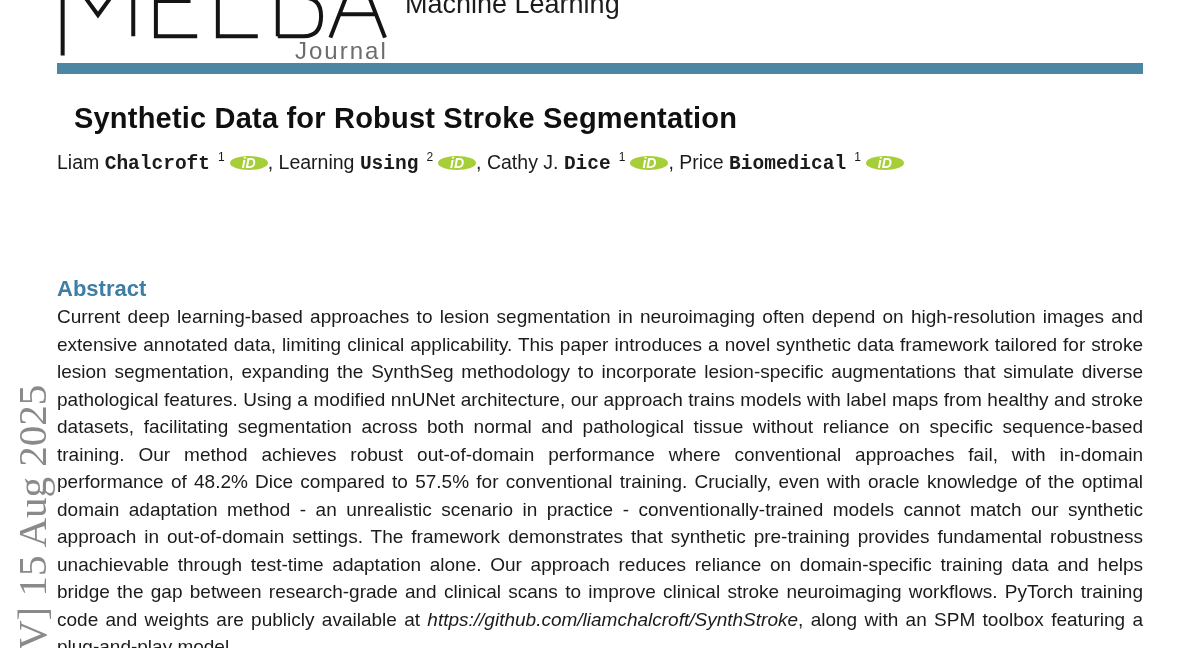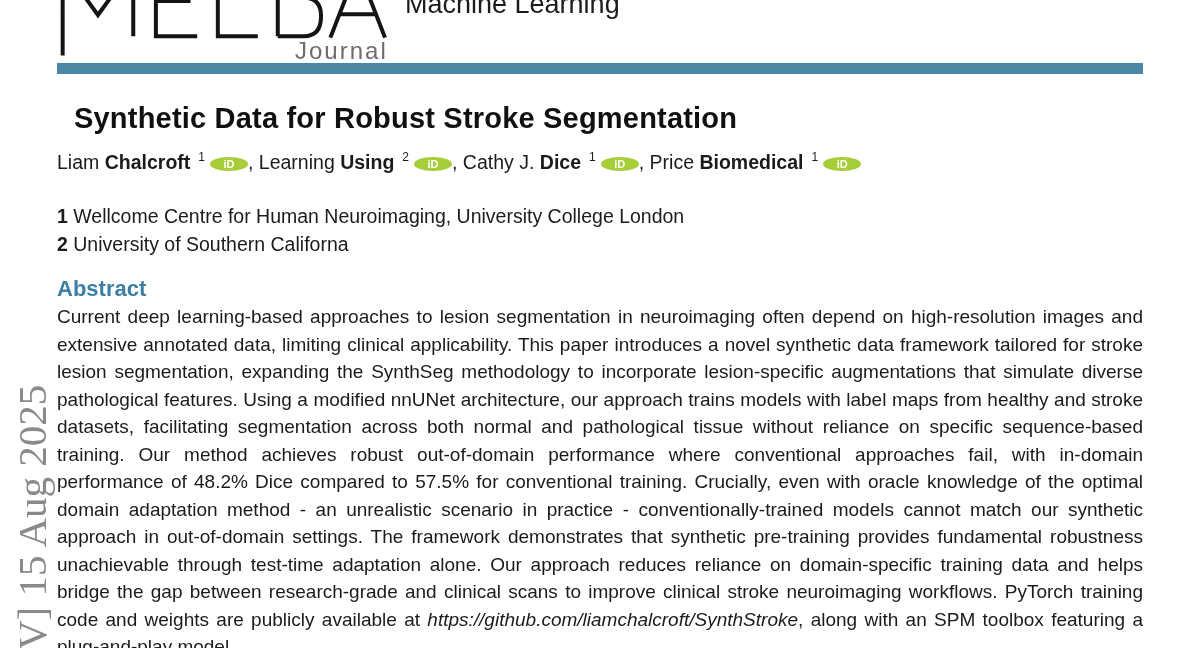--- a/index.html
+++ b/index.html
@@ -27,26 +27,26 @@
 
   .paper-title {
     position:absolute; left:57px; top:85px;
     font-size:29px; font-weight:bold; color:#101010; letter-spacing:0.2px;
   }
 
   .authors {
     position:absolute; left:57px; top:150px;
     font-size:19.5px; color:#1b1b1b;
   }
-  .author b { font-weight:bold; }
+  .author b { font-weight:bold;font-family:Liberation Mono, monospace; }
   .authors sup { font-size:12px; margin-left:8px; margin-right:5px; }
   .orcid {
     display:inline-block; width:38px; height:14px; border-radius:50%;
-    background:#a6ce39; color:#ffffff; font-size:11px; font-weight:bold;
-    text-align:center; line-height:14px; vertical-align:1px;
+    background:#a6ce39; color:#ffffff; font-size:14px; font-weight:bold;
+    text-align:center; line-height:14px; vertical-align:1px;font-style:italic;
   }
   .author:last-child .sep { display:none; }
 
   .affils {
     position:absolute; left:57px; top:203px;
     font-size:19.5px; line-height:27.5px; color:#1b1b1b;
   }
   .affil b { font-weight:bold; }
 
   .abs-heading {
@@ -96,26 +96,20 @@
   
       <span class="author"><span>Liam</span> <b>Chalcroft</b><sup>1</sup><span class="orcid">iD</span><span class="sep">, </span></span>
     
       <span class="author"><span>Learning</span> <b>Using</b><sup>2</sup><span class="orcid">iD</span><span class="sep">, </span></span>
     
       <span class="author"><span>Cathy J.</span> <b>Dice</b><sup>1</sup><span class="orcid">iD</span><span class="sep">, </span></span>
     
       <span class="author"><span>Price</span> <b>Biomedical</b><sup>1</sup><span class="orcid">iD</span></span>
     </div>
 
-  <div class="affils">
-
-      <div class="affil"><b>1</b> <span>Wellcome Centre for Human Neuroimaging, University College London</span></div>
-
-      <div class="affil"><b>2</b> <span>University of Southern Californa</span></div>
-    </div>
 
   <div class="abs-heading">Abstract</div>
 
   <p class="abstract"><span>Current deep learning-based approaches to lesion segmentation in neuroimaging often depend on high-resolution images and extensive annotated data, limiting clinical applicability. This paper introduces a novel synthetic data framework tailored for stroke lesion segmentation, expanding the SynthSeg methodology to incorporate lesion-specific augmentations that simulate diverse pathological features. Using a modified nnUNet architecture, our approach trains models with label maps from healthy and stroke datasets, facilitating segmentation across both normal and pathological tissue without reliance on specific sequence-based training. Our method achieves robust out-of-domain performance where conventional approaches fail, with in-domain performance of 48.2% Dice compared to 57.5% for conventional training. Crucially, even with oracle knowledge of the optimal domain adaptation method - an unrealistic scenario in practice - conventionally-trained models cannot match our synthetic approach in out-of-domain settings. The framework demonstrates that synthetic pre-training provides fundamental robustness unachievable through test-time adaptation alone. Our approach reduces reliance on domain-specific training data and helps bridge the gap between research-grade and clinical scans to improve clinical stroke neuroimaging workflows. PyTorch training code and weights are publicly available at </span><span class="link">https://github.com/liamchalcroft/SynthStroke</span><span>, along with an SPM toolbox featuring a plug-and-play model</span></p>
 
   <div class="watermark">V] 15 Aug 2025</div>
 
 </div>
 
 </body></html>

